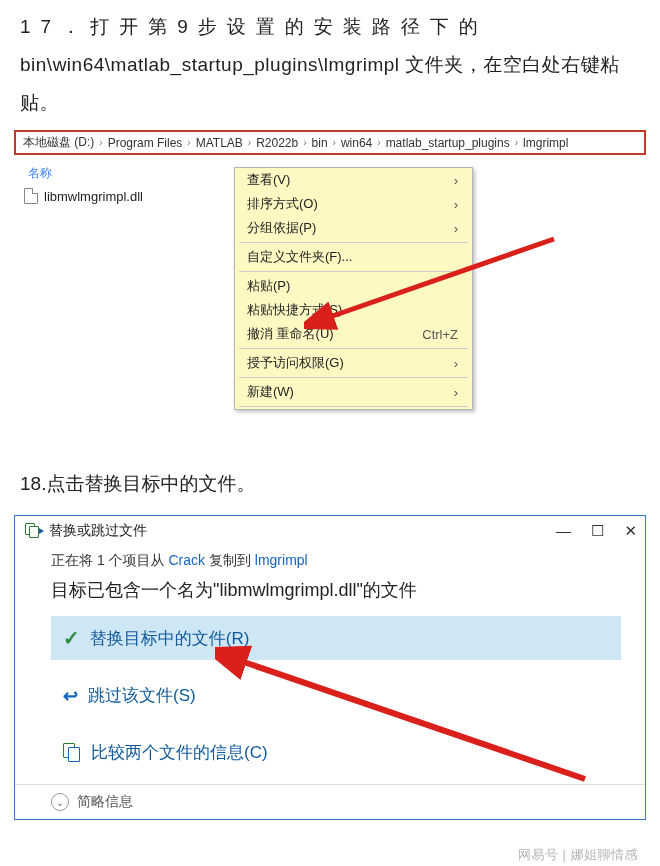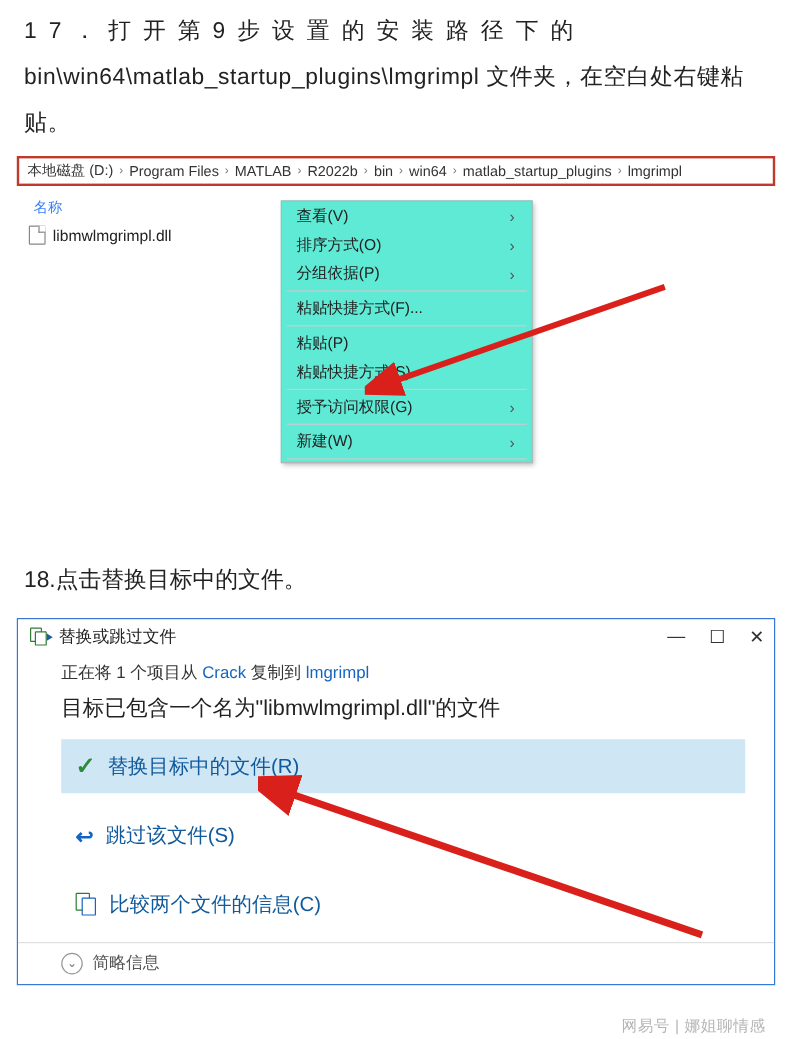--- a/index.html
+++ b/index.html
@@ -65,22 +65,22 @@
     top: -1px; right: -1px;
     width: 5px; height: 5px;
     background: #fff;
     border-left: 1px solid #888;
     border-bottom: 1px solid #888;
   }
   .context-menu {
     position: absolute;
     left: 220px;
     top: 8px;
-    width: 210px;
-    background: #5eead4;
+    width: 239px;
+    background: #fef9c3;
     border: 1px solid #b5b5b5;
     box-shadow: 2px 2px 4px rgba(0,0,0,0.25);
     font-size: 13px;
   }
   .context-menu .item {
     display: flex;
     justify-content: space-between;
     align-items: center;
     padding: 3px 14px 3px 12px;
     color: #222;
@@ -200,28 +200,32 @@
     <div class="item">
         <span>排序方式(O)</span>
         <span class="sub">›</span>
       </div>
     <div class="item">
         <span>分组依据(P)</span>
         <span class="sub">›</span>
       </div>
     <div class="sep"></div>
     <div class="item">
-        <span>粘贴快捷方式(F)...</span>
+        <span>自定义文件夹(F)...</span>
       </div>
     <div class="sep"></div>
     <div class="item">
         <span>粘贴(P)</span>
       </div>
     <div class="item">
         <span>粘贴快捷方式(S)</span>
+      </div>
+    <div class="item">
+        <span>撤消 重命名(U)</span>
+        <span class="sub">Ctrl+Z</span>
       </div>
     <div class="sep"></div>
     <div class="item">
         <span>授予访问权限(G)</span>
         <span class="sub">›</span>
       </div>
     <div class="sep"></div>
     <div class="item">
         <span>新建(W)</span>
         <span class="sub">›</span>

